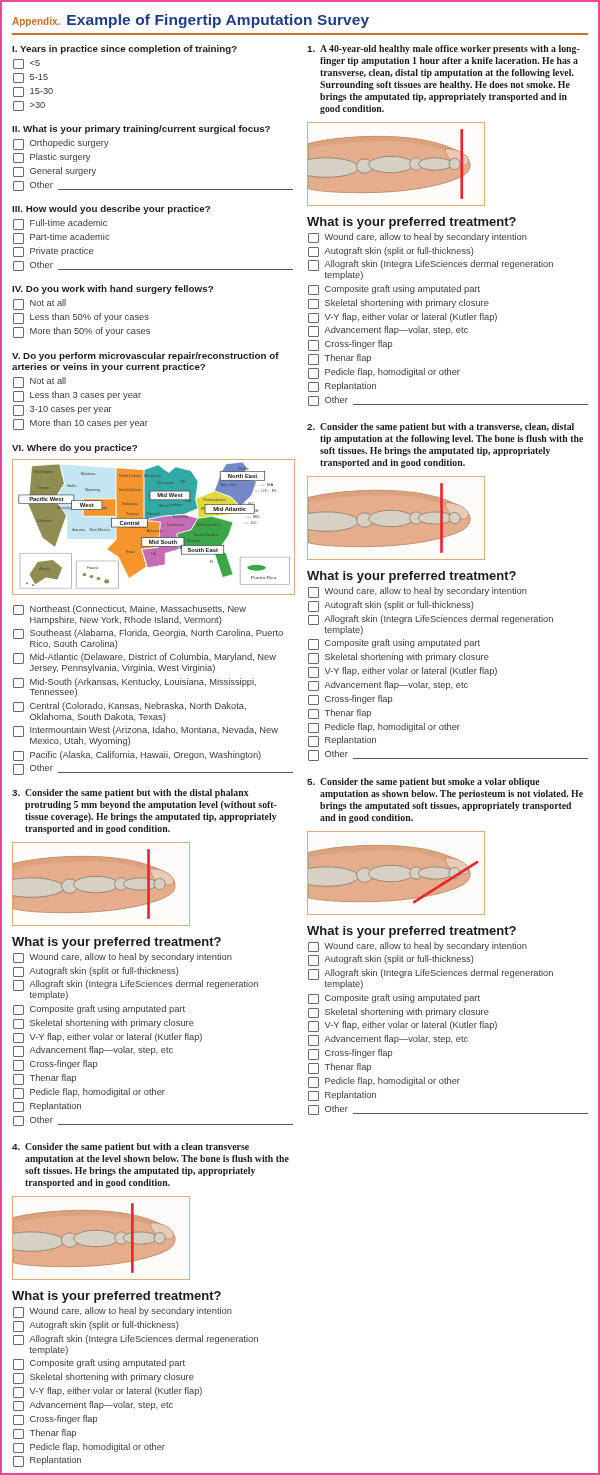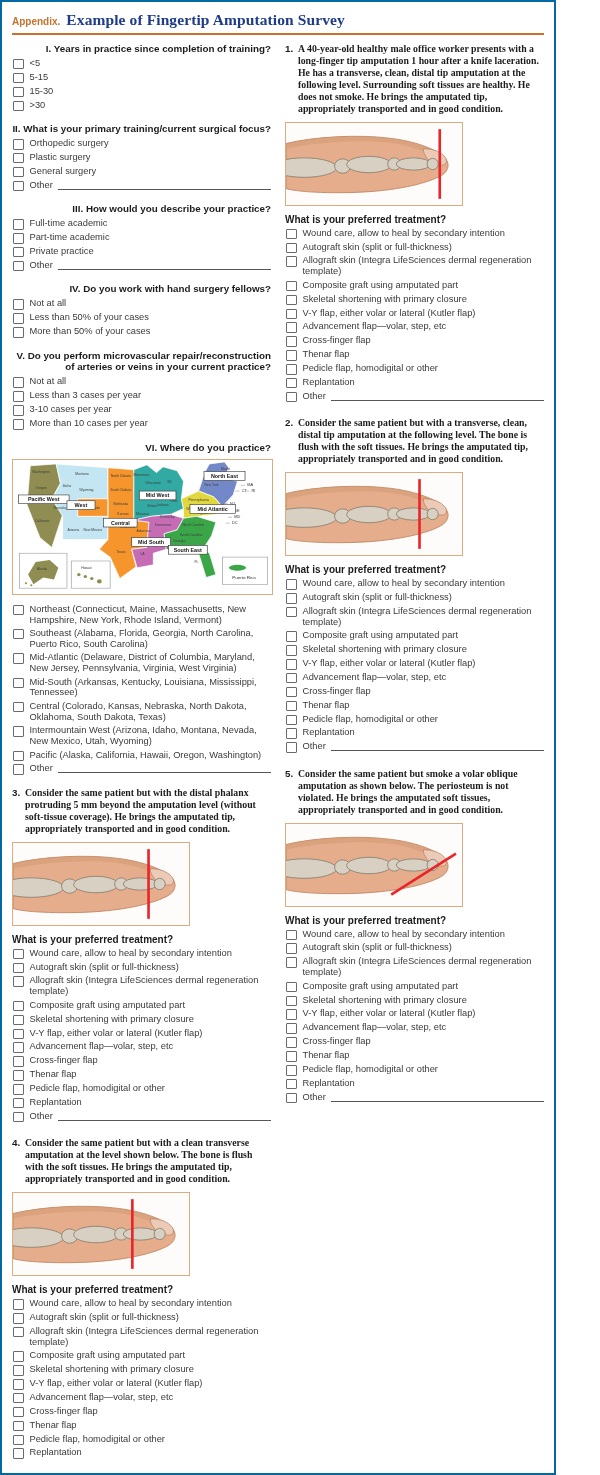--- a/index.html
+++ b/index.html
@@ -1,42 +1,42 @@
 <!DOCTYPE html>
 <html><head>
 <meta charset="utf-8">
 <style>
   html,body{margin:0;padding:0;background:#fff;}
   .page{
-    width:556px;height:1475px;box-sizing:border-box;
-    border:2px solid #0369a1;background:#fff;
+    width:600px;height:1475px;box-sizing:border-box;
+    border:2px solid #ec4899;background:#fff;
     font-family:"Liberation Sans","DejaVu Sans",sans-serif;
     font-size:9.5px;color:#3a3a3a;overflow:hidden;
     padding:7px 10px 0 10px;
   }
   .hdr{display:flex;align-items:baseline;gap:6px;padding:2px 0 3px 0;}
   .hdr .appendix{font-size:10px;font-weight:600;}
-  .hdr h1{margin:0;font-family:Liberation Serif, serif;font-size:15.5px;font-weight:bold;letter-spacing:.1px;}
+  .hdr h1{margin:0;font-family:Liberation Sans, sans-serif;font-size:15.5px;font-weight:bold;letter-spacing:.1px;}
   .rule{height:2px;margin:1px 0 8px 0;}
   .columns{display:flex;gap:14px;}
   .col{width:281px;min-width:0;}
-  h3.qt{margin:0 0 3px 0;font-size:9.8px;font-weight:bold;color:#1c1c1c;line-height:1.22;text-align:right;}
+  h3.qt{margin:0 0 3px 0;font-size:9.8px;font-weight:bold;color:#1c1c1c;line-height:1.22;}
   .section{margin-bottom:12px;}
   .case{margin-bottom:15px;}
   .case-head{display:flex;font-weight:bold;color:#1c1c1c;font-size:9.8px;line-height:1.22;}
   .case-num{width:13px;flex-shrink:0;}
   .case-text{flex:1;font-family:Liberation Serif, serif;}
   .opt{display:flex;align-items:flex-start;margin:2.4px 0;line-height:1.18;}
   .cb{width:8.5px;height:8.5px;border:1px solid #6a6a6a;border-radius:1px;background:#fff;flex-shrink:0;margin:1px 6px 0 1px;}
   .opt-label{font-size:9.3px;flex-shrink:1;}
   .fill{flex:1;height:9px;border-bottom:1px solid #555;margin-left:5px;min-width:30px;}
   .fig{width:176px;height:82px;border:1px solid #ddac7e;background:#fdfcfa;margin:7px 0 8px 0;}
   .fig svg{display:block;}
   .mapfig{width:100%;height:134px;border:1px solid #ddac7e;background:#fff;margin:5px 0 9px 0;}
-  .treat-q{margin:4px 0 3px 0;font-size:10px;font-weight:bold;color:#1c1c1c;}
+  .treat-q{margin:4px 0 3px 0;font-size:13px;font-weight:bold;color:#1c1c1c;}
 </style>
 </head>
 <body>
 
 <div class="page">
 
   <div class="hdr">
     <span class="appendix" style="color: rgb(196, 114, 46);">Appendix.</span>
     <h1 style="color: rgb(30, 60, 135);">Example of Fingertip Amputation Survey</h1>
   </div>

